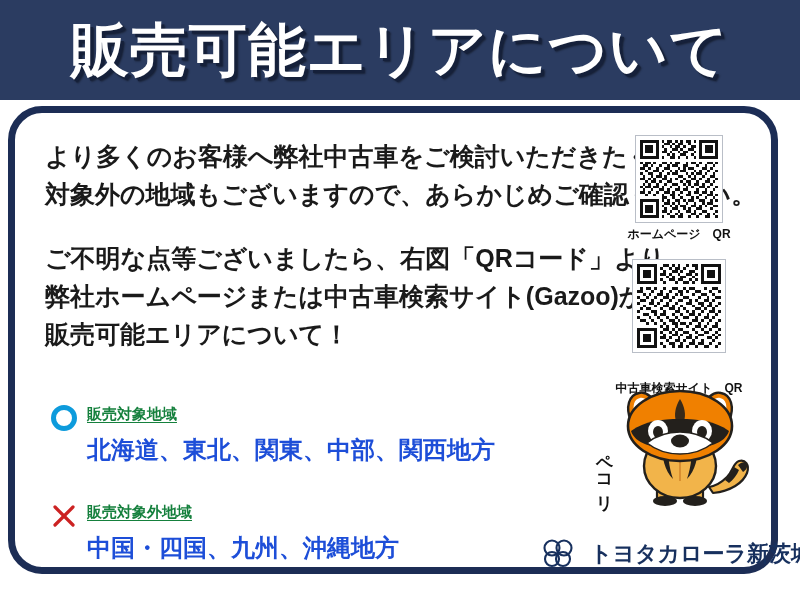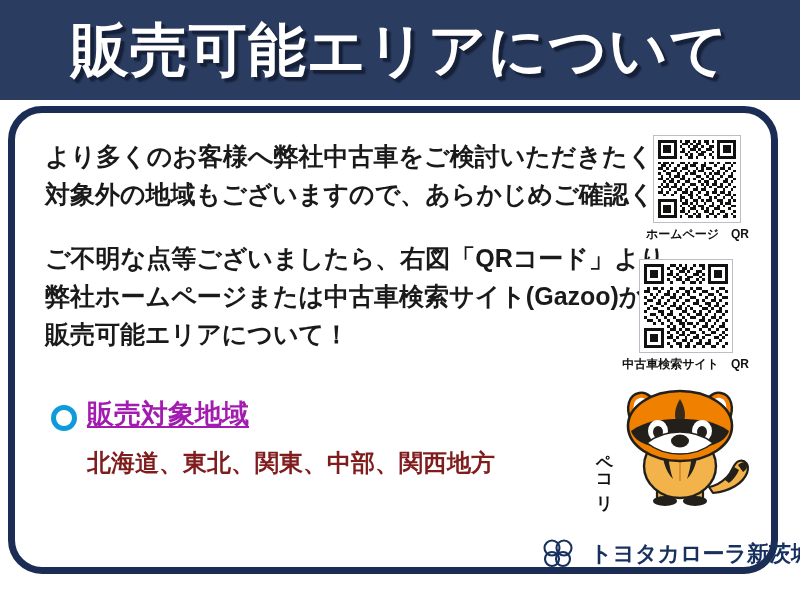--- a/index.html
+++ b/index.html
@@ -59,24 +59,24 @@
     color:#1a1a1a;
     line-height:38px;
     letter-spacing:0px;
     white-space:nowrap;
   }
 
   
   .qr-col{
     position:absolute;right:22px;top:22px;
     width:140px;
-    display:flex;flex-direction:column;align-items:flex-end;
+    display:flex;flex-direction:column;align-items:center;
   }
   .qr-block{ display:flex;flex-direction:column;align-items:center; }
-  .qr-block.second{ margin-top:16px; }
+  .qr-block.second{ margin-top:16px;gap:24px; }
   .qr-frame{
     width:88px;height:88px;
     border:1px solid #b9bec7;
     background:#ffffff;
     padding:4px;
     box-sizing:border-box;
     display:block;
   }
   .qr-frame.big{ width:94px;height:94px; }
   .qr-caption{
@@ -96,29 +96,29 @@
     display:flex;align-items:flex-start;
     margin-bottom:30px;
   }
   .marker{
     width:46px;flex:0 0 46px;
     display:flex;align-items:flex-start;justify-content:center;
     padding-top:4px;
   }
   .region-texts{ padding-top:0; }
   .region-title{
-    font-size:27px;font-weight:bold;color:#a21caf;
+    font-size:15px;font-weight:bold;color:#15803d;
     text-decoration:underline;
     text-underline-offset:3px;
     line-height:30px;
     white-space:nowrap;
   }
   .region-list{
-    font-size:24px;font-weight:bold;color:#7f1d1d;
-    line-height:34px;margin-top:17px;
+    font-size:24px;font-weight:bold;color:#1d4ed8;
+    line-height:34px;margin-top:4px;
     white-space:nowrap;
   }
 
   
   .mascot{
     position:absolute;left:560px;top:268px;
     width:210px;height:150px;
   }
   .pekori{
     position:absolute;left:18px;top:62px;
@@ -617,20 +617,32 @@
           <svg width="30" height="30" viewBox="0 0 30 30">
             <circle cx="15" cy="15" r="10.5" fill="none" stroke="#0d9bdc" stroke-width="5"></circle>
           </svg>
         </div>
         <div class="region-texts">
           <div class="region-title">販売対象地域</div>
           <div class="region-list">北海道、東北、関東、中部、関西地方</div>
         </div>
       </div>
 
+      <div class="region-row">
+        <div class="marker">
+          <svg width="30" height="30" viewBox="0 0 30 30">
+            <line x1="6" y1="6" x2="24" y2="24" stroke="#cc2222" stroke-width="3.2" stroke-linecap="round"></line>
+            <line x1="24" y1="6" x2="6" y2="24" stroke="#cc2222" stroke-width="3.2" stroke-linecap="round"></line>
+          </svg>
+        </div>
+        <div class="region-texts">
+          <div class="region-title">販売対象外地域</div>
+          <div class="region-list">中国・四国、九州、沖縄地方</div>
+        </div>
+      </div>
 
     </div>
 
     <div class="mascot">
       <svg width="210" height="150" viewBox="0 0 210 150">
 
         <path d="M138 112 C156 110 168 102 172 92 C175 84 170 78 164 80 C158 82 158 90 152 96 C146 102 140 105 134 106 Z" fill="#f2b44a" stroke="#23201c" stroke-width="2.2" stroke-linejoin="round"></path>
         <path d="M150 99 C154 95 157 90 159 86 L164 89 C162 94 158 99 154 102 Z" fill="#23201c"></path>
         <path d="M163 84 C166 81 170 80 172 83 C173 86 171 89 168 91 Z" fill="#23201c"></path>
 

